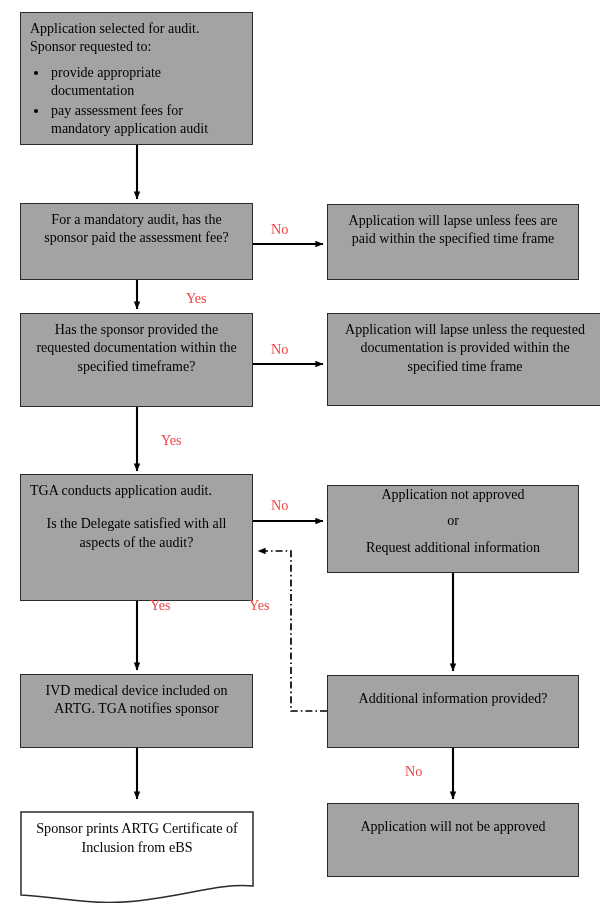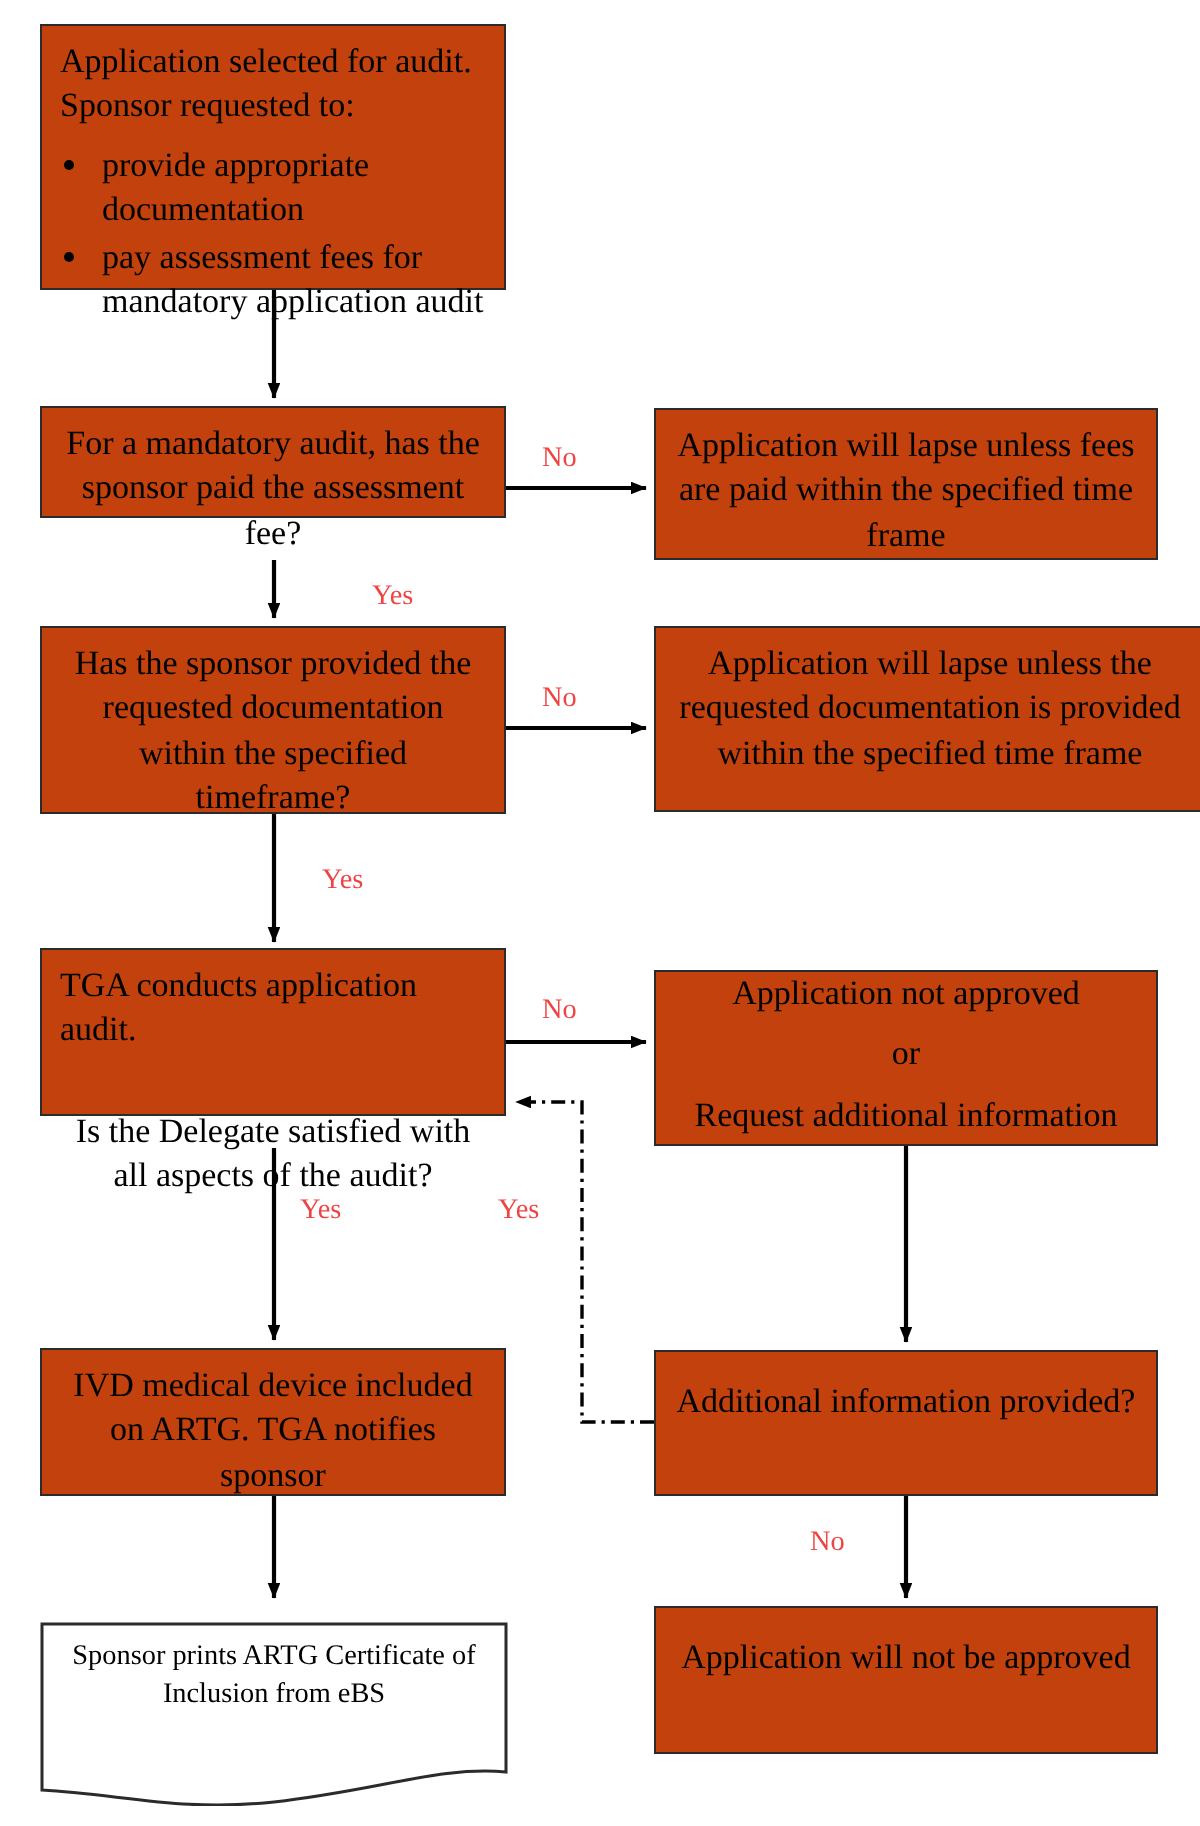--- a/index.html
+++ b/index.html
@@ -12,35 +12,35 @@
     width: 600px;
     height: 913px;
     background: #ffffff;
     font-family: "Liberation Serif", "DejaVu Serif", serif;
     overflow: hidden;
   }
   .node {
     position: absolute;
     box-sizing: border-box;
     border: 1.4px solid #2b2b2b;
-    background: #c2410c;
+    background: #a3a3a3;
     color: #000000;
-    font-size: 17px;
+    font-size: 14px;
     line-height: 1.32;
     text-align: center;
     padding: 7px 9px 6px 9px;
   }
   .node.left-align {
     text-align: left;
   }
   .node p {
     margin: 0;
   }
   .node p + p {
-    margin-top: 28px;
+    margin-top: 15px;
   }
   .node ul {
     margin: 7px 0 0 0;
     padding-left: 19px;
     text-align: left;
   }
   .node ul li {
     margin: 0 0 1px 0;
     padding-left: 2px;
   }
@@ -135,29 +135,29 @@
 
   <div class="node left-align" style="left:20px; top:12px; width:233px; height:133px;">
     <p>Application selected for audit.</p>
     <p style="margin-top:0;">Sponsor requested to:</p>
     <ul>
       <li>provide appropriate documentation</li>
       <li>pay assessment fees for mandatory application audit</li>
     </ul>
   </div>
 
-  <div class="node" style="left:20px; top:203px; width:233px; height:56px;">
+  <div class="node" style="left:20px; top:203px; width:233px; height:77px;">
     <p>For a mandatory audit, has the sponsor paid the assessment fee?</p>
   </div>
 
   <div class="node" style="left:20px; top:313px; width:233px; height:94px;">
     <p>Has the sponsor provided the requested documentation within the specified timeframe?</p>
   </div>
 
-  <div class="node left-align" style="left:20px; top:474px; width:233px; height:84px;">
+  <div class="node left-align" style="left:20px; top:474px; width:233px; height:127px;">
     <p>TGA conducts application audit.</p>
     <p style="text-align:center;">Is the Delegate satisfied with all aspects of the audit?</p>
   </div>
 
   <div class="node left-align" style="left:20px; top:674px; width:233px; height:74px;">
     <p style="text-align:center;">IVD medical device included on ARTG. TGA notifies sponsor</p>
   </div>
 
   <div class="node-doc" style="left:20px; top:811px; width:234px; height:92px;">
     <svg width="234" height="92" viewBox="0 0 234 92" style="position:absolute; left:0; top:0;">

